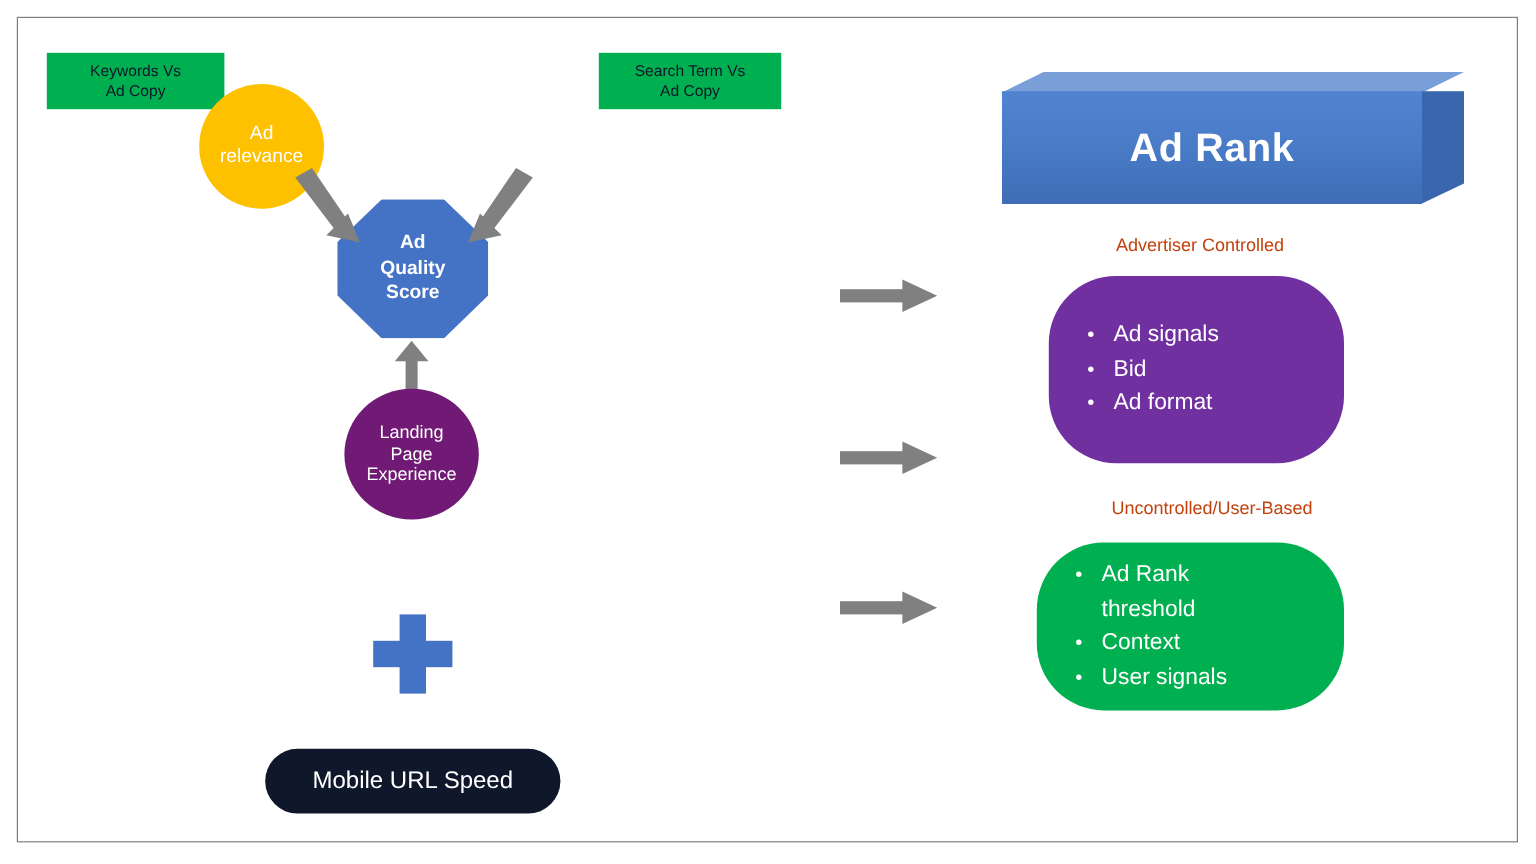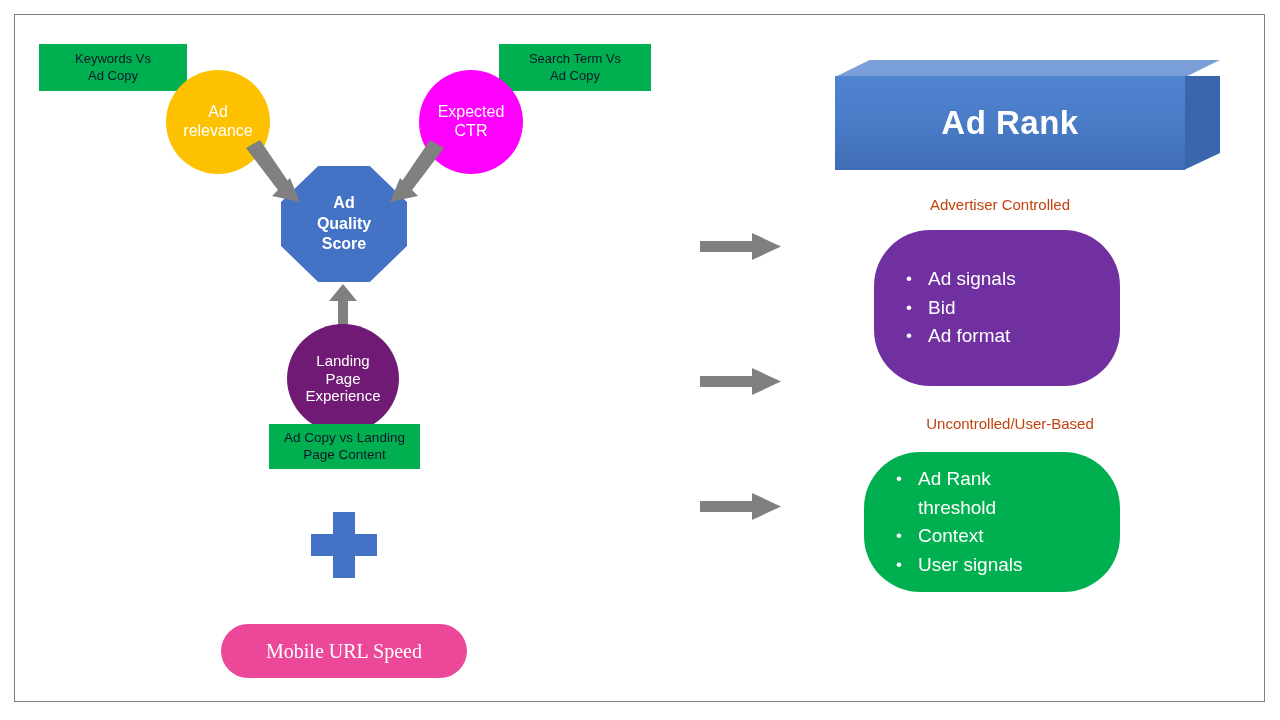--- a/index.html
+++ b/index.html
@@ -111,29 +111,28 @@
     position: absolute;
     background: #4472c4;
   }
   #plus-sign .bar.h { left: 0; top: 22px; width: 66px; height: 22px; }
   #plus-sign .bar.v { left: 22px; top: 0; width: 22px; height: 66px; }
 
   
   #pill-mobile-url {
     position: absolute;
     left: 221px; top: 624px; width: 246px; height: 54px;
-    background: #ec4899;
+    background: #0f172a;
     border-radius: 27px;
     color: #ffffff;
     font-size: 20px;
     display: flex;
     align-items: center;
     justify-content: center;
     text-align: center;
-    font-family: Liberation Serif, serif;
   }
 
   
   #adrank-box {
     position: absolute;
     left: 835px; top: 60px; width: 385px; height: 110px;
   }
   #adrank-box .front {
     position: absolute;
     left: 0; top: 16px; width: 350px; height: 94px;
@@ -218,22 +217,20 @@
 
   <div class="green-label" id="label-keywords">Keywords  Vs
 Ad Copy</div>
 
   <div class="green-label" id="label-searchterm">Search Term  Vs
 Ad Copy</div>
 
   <div class="circle" id="circle-ad-relevance">Ad
 relevance</div>
 
-  <div class="circle" id="circle-expected-ctr">Expected
-CTR</div>
 
   <div id="octagon">Ad
 Quality
 Score</div>
 
   <svg class="diag-arrow" style="left:244px; top:140px;" width="68" height="68" viewBox="0 0 68 68">
     <g fill="#808080">
       <polygon points="2,8 16,0 50,50 40,58"></polygon>
       <polygon points="56,62 28,56 46,38"></polygon>
     </g>
@@ -250,22 +247,20 @@
     <g fill="#808080">
       <rect x="10" y="14" width="10" height="30"></rect>
       <polygon points="15,0 29,17 1,17"></polygon>
     </g>
   </svg>
 
   <div class="circle" id="circle-landing-page">Landing
 Page
 Experience</div>
 
-  <div class="green-label" id="label-adcopy-landing">Ad Copy vs Landing
-Page Content</div>
 
   <div id="plus-sign">
     <div class="bar h"></div>
     <div class="bar v"></div>
   </div>
 
   <div id="pill-mobile-url">Mobile URL Speed</div>
 
   <svg class="gray-arrow" style="left:700px; top:232px;" width="82" height="28" viewBox="0 0 82 28">
     <g fill="#808080">

